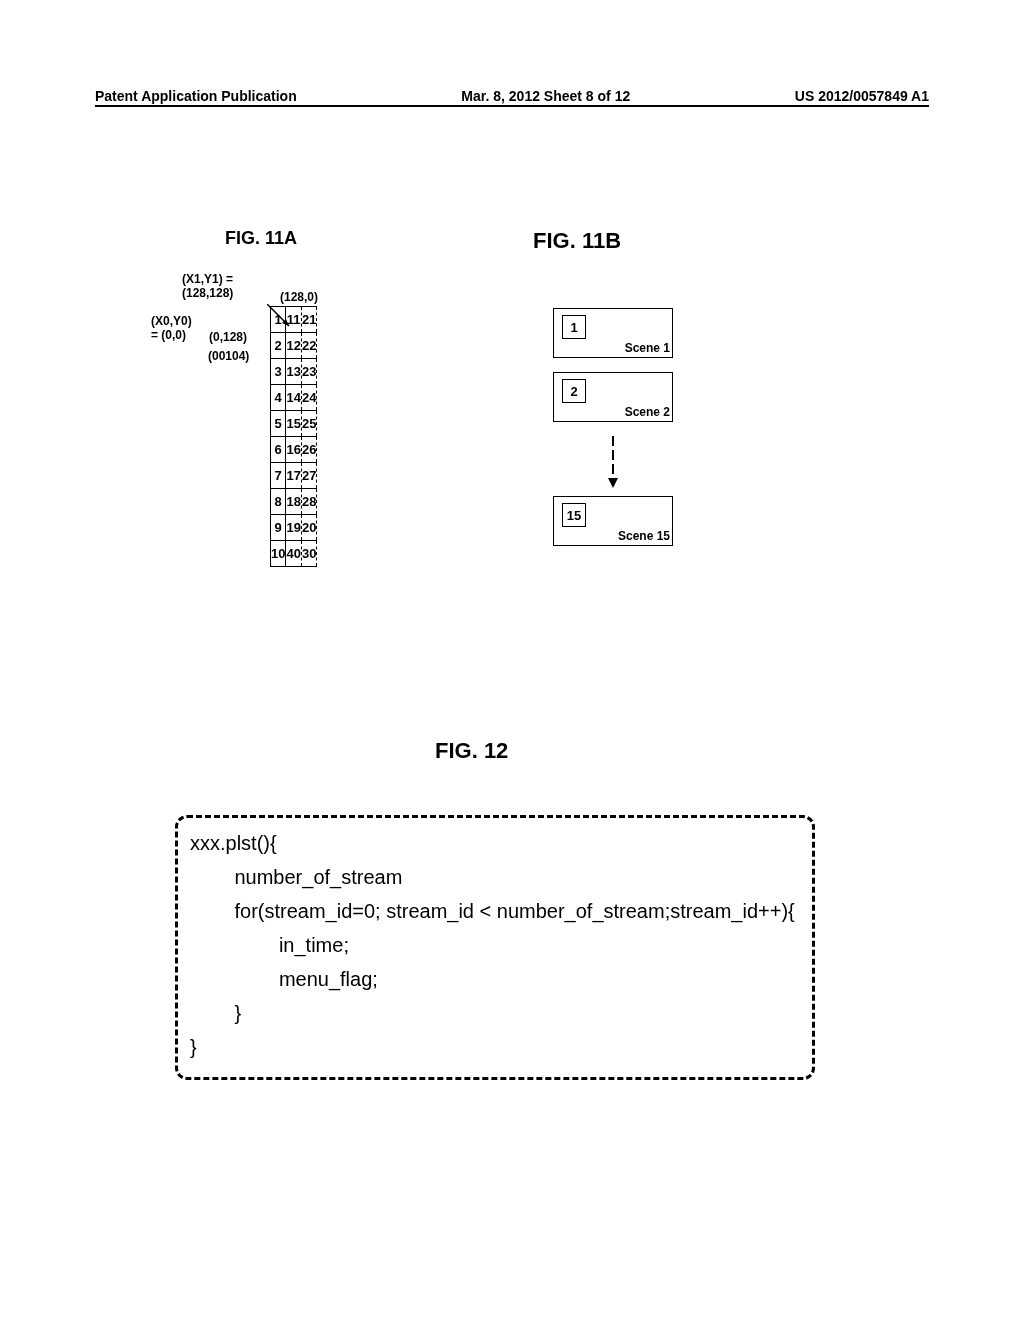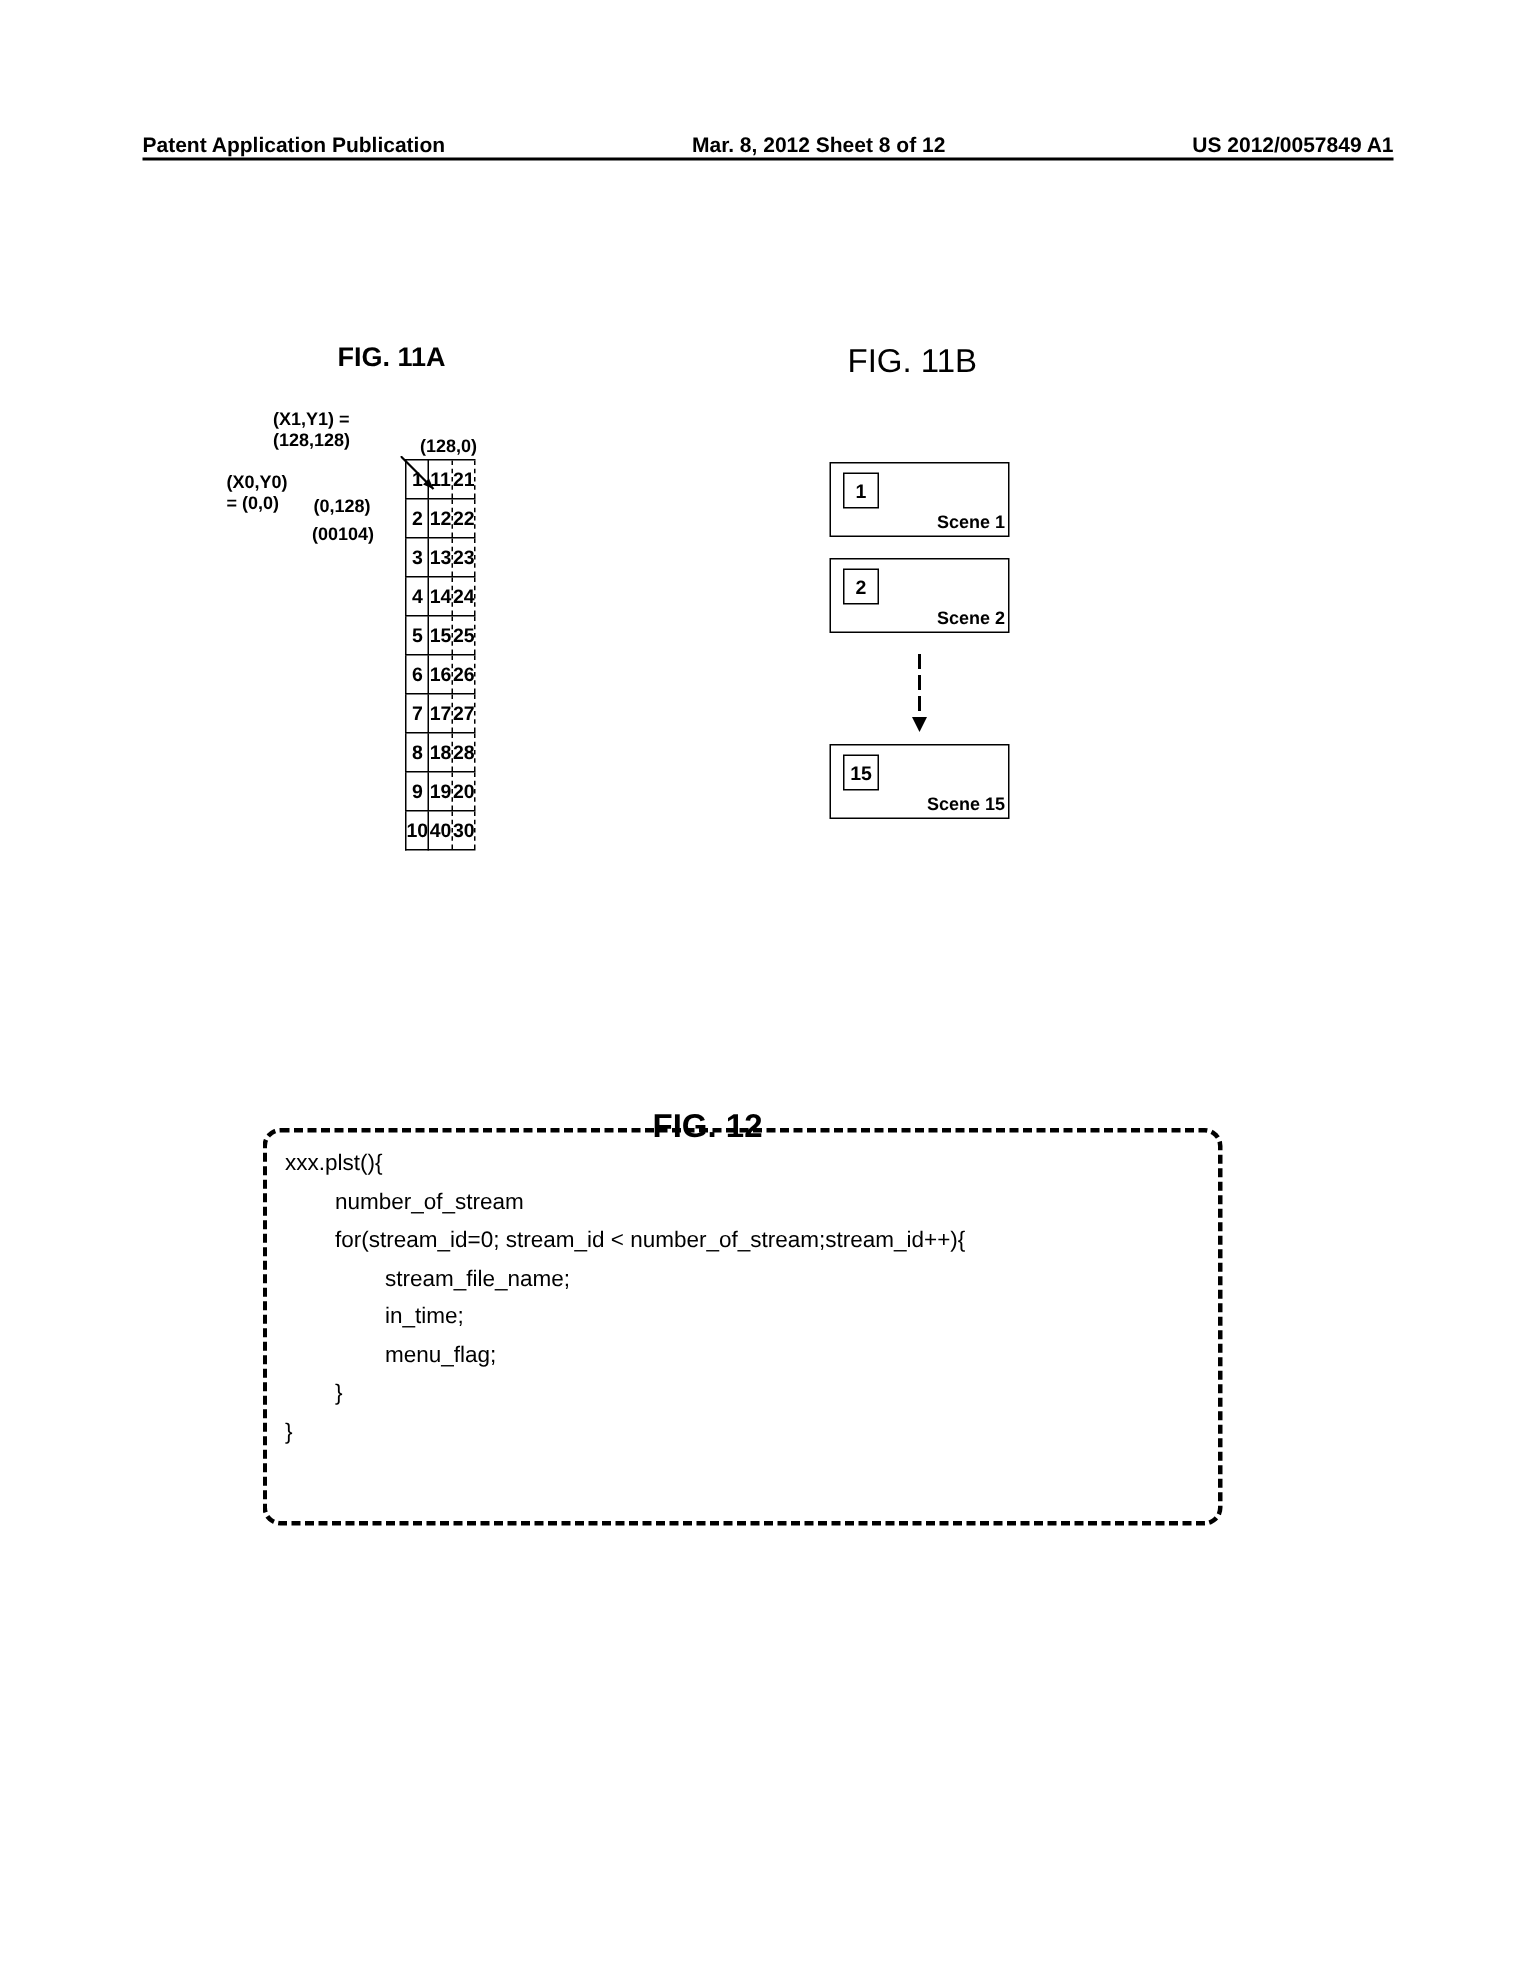--- a/index.html
+++ b/index.html
@@ -36,23 +36,23 @@
     .fig11a-label {
       position: absolute;
       top: 228px;
       left: 225px;
       font-size: 18px;
       font-weight: bold;
     }
     .fig11b-label {
       position: absolute;
       top: 228px;
-      left: 565px;
+      left: 533px;
       font-size: 22px;
-      font-weight: normal;
+      font-weight: bold;
       text-align: center;
     }
     .fig11a {
       position: absolute;
       top: 272px;
       left: 125px;
     }
     .xy-label {
       font-size: 12px;
       font-weight: bold;
@@ -147,29 +147,29 @@
     }
     .fig12-label {
       position: absolute;
       top: 738px;
       left: 435px;
       font-size: 22px;
       font-weight: bold;
     }
     .fig12 {
       position: absolute;
-      top: 752px;
+      top: 815px;
       left: 175px;
       width: 640px;
       height: 265px;
       border: 3px dashed #000;
       border-radius: 12px;
       padding: 8px 12px;
       font-family: Arial, sans-serif;
-      font-size: 15px;
+      font-size: 20px;
       line-height: 1.7;
     }
     .code-line {
       white-space: pre;
     }
   </style>
 </head>
 <body>
 
 <div class="header">
@@ -270,18 +270,17 @@
     <div class="scene-label">Scene 15</div>
   </div>
 </div>
 
 <div class="fig12-label">FIG. 12</div>
 
 <div class="fig12">
   <div class="code-line">xxx.plst(){</div>
   <div class="code-line">        number_of_stream</div>
   <div class="code-line">        for(stream_id=0; stream_id &lt; number_of_stream;stream_id++){</div>
-  <div class="code-line">                stream_file_name;</div>
   <div class="code-line">                in_time;</div>
   <div class="code-line">                menu_flag;</div>
   <div class="code-line">        }</div>
   <div class="code-line">}</div>
 </div>
 
 </body></html>

